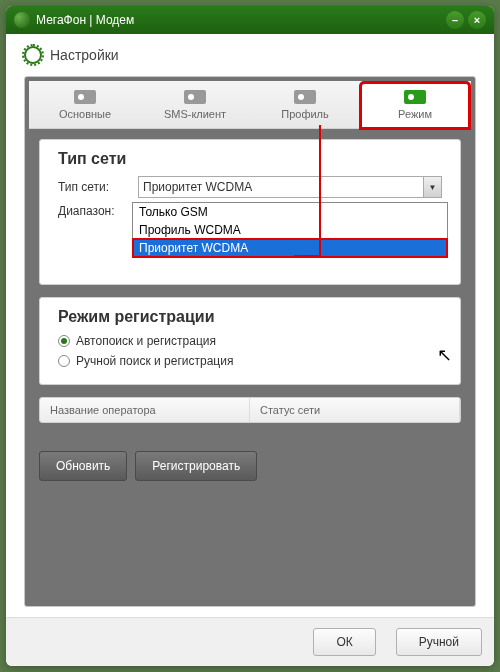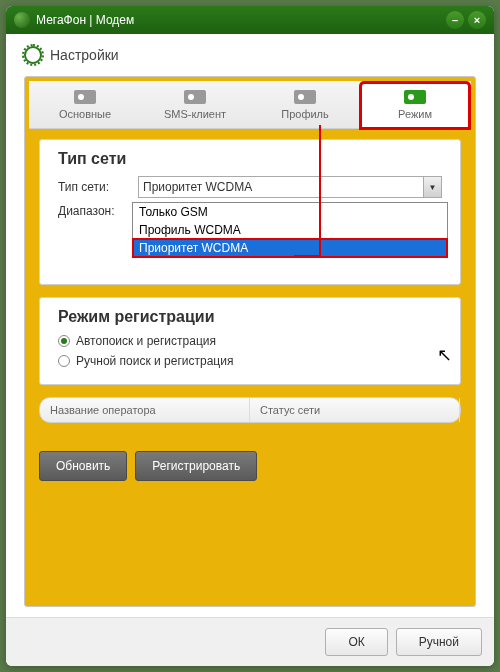--- a/index.html
+++ b/index.html
@@ -6,46 +6,46 @@
   body { background: #5a7a4a; width: 500px; height: 672px; overflow: hidden; padding: 6px; }
   .window { background: #fff; border-radius: 6px; overflow: hidden; width: 100%; height: 100%; display: flex; flex-direction: column; box-shadow: 0 2px 8px rgba(0,0,0,0.3); }
   .titlebar { background: linear-gradient(to bottom, #2a7a1a, #1e6010); height: 28px; display: flex; align-items: center; padding: 0 8px; color: #fff; font-size: 12px; }
   .titlebar .logo { width: 16px; height: 16px; border-radius: 50%; background: radial-gradient(circle at 30% 30%, #6ab04c, #1e6010); margin-right: 6px; }
   .titlebar .spacer { flex: 1; }
   .titlebar .winbtn { width: 18px; height: 18px; background: linear-gradient(to bottom, #4a9a2a, #2a7a1a); border-radius: 50%; margin-left: 4px; display: flex; align-items: center; justify-content: center; color: #fff; font-size: 11px; font-weight: bold; cursor: pointer; }
   .content { flex: 1; padding: 12px 18px 10px 18px; display: flex; flex-direction: column; }
   .page-title { display: flex; align-items: center; font-size: 14px; color: #444; margin-bottom: 12px; }
   .gear { width: 18px; height: 18px; border: 2px solid #2a7a1a; border-radius: 50%; margin-right: 8px; position: relative; }
   .gear::before { content: ''; position: absolute; inset: -4px; border: 2px dotted #2a7a1a; border-radius: 50%; }
-  .panel { border: 1px solid #c8c8c8; border-radius: 3px; background: #eab308; flex: 1; display: flex; flex-direction: column; padding: 4px; }
+  .panel { border: 1px solid #c8c8c8; border-radius: 3px; background: #737373; flex: 1; display: flex; flex-direction: column; padding: 4px; }
   .tabs { display: flex; gap: 2px; border-bottom: 1px solid #d0d0d0; padding: 2px 2px 0 2px; background: linear-gradient(to bottom, #f5f5f5, #e8e8e8); }
   .tab { flex: 1; text-align: center; padding: 6px 4px 8px 4px; font-size: 11px; color: #666; cursor: pointer; border: 1px solid transparent; border-bottom: none; border-radius: 3px 3px 0 0; position: relative; }
   .tab .ticon { width: 22px; height: 14px; background: #999; border-radius: 2px; margin: 0 auto 4px auto; position: relative; }
   .tab .ticon::after { content: ''; position: absolute; left: 4px; top: 4px; width: 6px; height: 6px; border-radius: 50%; background: #fff; }
   .tab.active { background: #fff; border-color: #c8c8c8; }
   .tab.active .ticon { background: #2a9a1a; }
   .tab.highlight { outline: 3px solid #d00; outline-offset: -1px; }
   .body { padding: 10px; display: flex; flex-direction: column; gap: 12px; position: relative; }
   .section { border: 1px solid #d0d0d0; border-radius: 3px; padding: 10px 18px; background: #fff; }
   .section h3 { font-size: 16px; color: #333; font-weight: bold; margin-bottom: 8px; }
   .row { display: flex; align-items: center; font-size: 12px; color: #333; margin-bottom: 6px; }
   .row label { width: 80px; }
   .combo { flex: 1; height: 22px; border: 1px solid #aaa; background: #fff; font-size: 12px; padding: 0 4px; display: flex; align-items: center; position: relative; }
   .combo .arrow { position: absolute; right: 0; top: 0; bottom: 0; width: 18px; background: linear-gradient(to bottom, #f0f0f0, #d0d0d0); border-left: 1px solid #aaa; display: flex; align-items: center; justify-content: center; font-size: 8px; color: #333; }
   .dropdown { position: absolute; left: 92px; right: 12px; top: 62px; border: 1px solid #888; background: #fff; font-size: 12px; z-index: 5; }
   .dropdown .opt { padding: 2px 6px; }
   .dropdown .opt.sel { background: #1a6fd8; color: #fff; outline: 2px solid #d00; outline-offset: -1px; }
   .radio-row { display: flex; align-items: center; font-size: 12px; color: #333; margin-bottom: 6px; gap: 6px; }
   .radio { width: 12px; height: 12px; border: 1px solid #888; border-radius: 50%; display: inline-flex; align-items: center; justify-content: center; }
   .radio.checked::after { content: ''; width: 6px; height: 6px; border-radius: 50%; background: #2a7a1a; }
-  .table-head { border: 1px solid #d0d0d0; background: linear-gradient(to bottom, #fafafa, #ececec); display: flex; font-size: 11px; color: #666; border-radius: 11px; justify-content: center; }
+  .table-head { border: 1px solid #d0d0d0; background: linear-gradient(to bottom, #fafafa, #ececec); display: flex; font-size: 11px; color: #666; border-radius: 3px; justify-content: center; }
   .table-head .col { padding: 6px 10px; border-right: 1px solid #ddd; }
   .btnrow { display: flex; gap: 8px; padding: 6px 10px 10px 10px; }
   .btn { background: linear-gradient(to bottom, #7a7a7a, #5a5a5a); color: #fff; border: 1px solid #4a4a4a; border-radius: 3px; font-size: 12px; padding: 7px 16px; cursor: pointer; }
-  .footer { display: flex; justify-content: flex-end; gap: 8px; padding: 10px 12px; border-top: 1px solid #ddd; background: #f0f0f0; }
+  .footer { display: flex; justify-content: flex-end; gap: 20px; padding: 10px 12px; border-top: 1px solid #ddd; background: #f0f0f0; }
   .fbtn { background: linear-gradient(to bottom, #fdfdfd, #e8e8e8); border: 1px solid #b0b0b0; border-radius: 3px; font-size: 12px; padding: 6px 22px; cursor: pointer; color: #333; }
   .red-line-v { position: absolute; border-left: 2px solid #d00; z-index: 6; }
   .red-line-h { position: absolute; border-top: 2px solid #d00; z-index: 6; }
   .cursor { position: absolute; font-size: 18px; color: #000; z-index: 10; pointer-events: none; }
 </style>
 </head>
 <body>
 
 <div class="window">
   <div class="titlebar">

